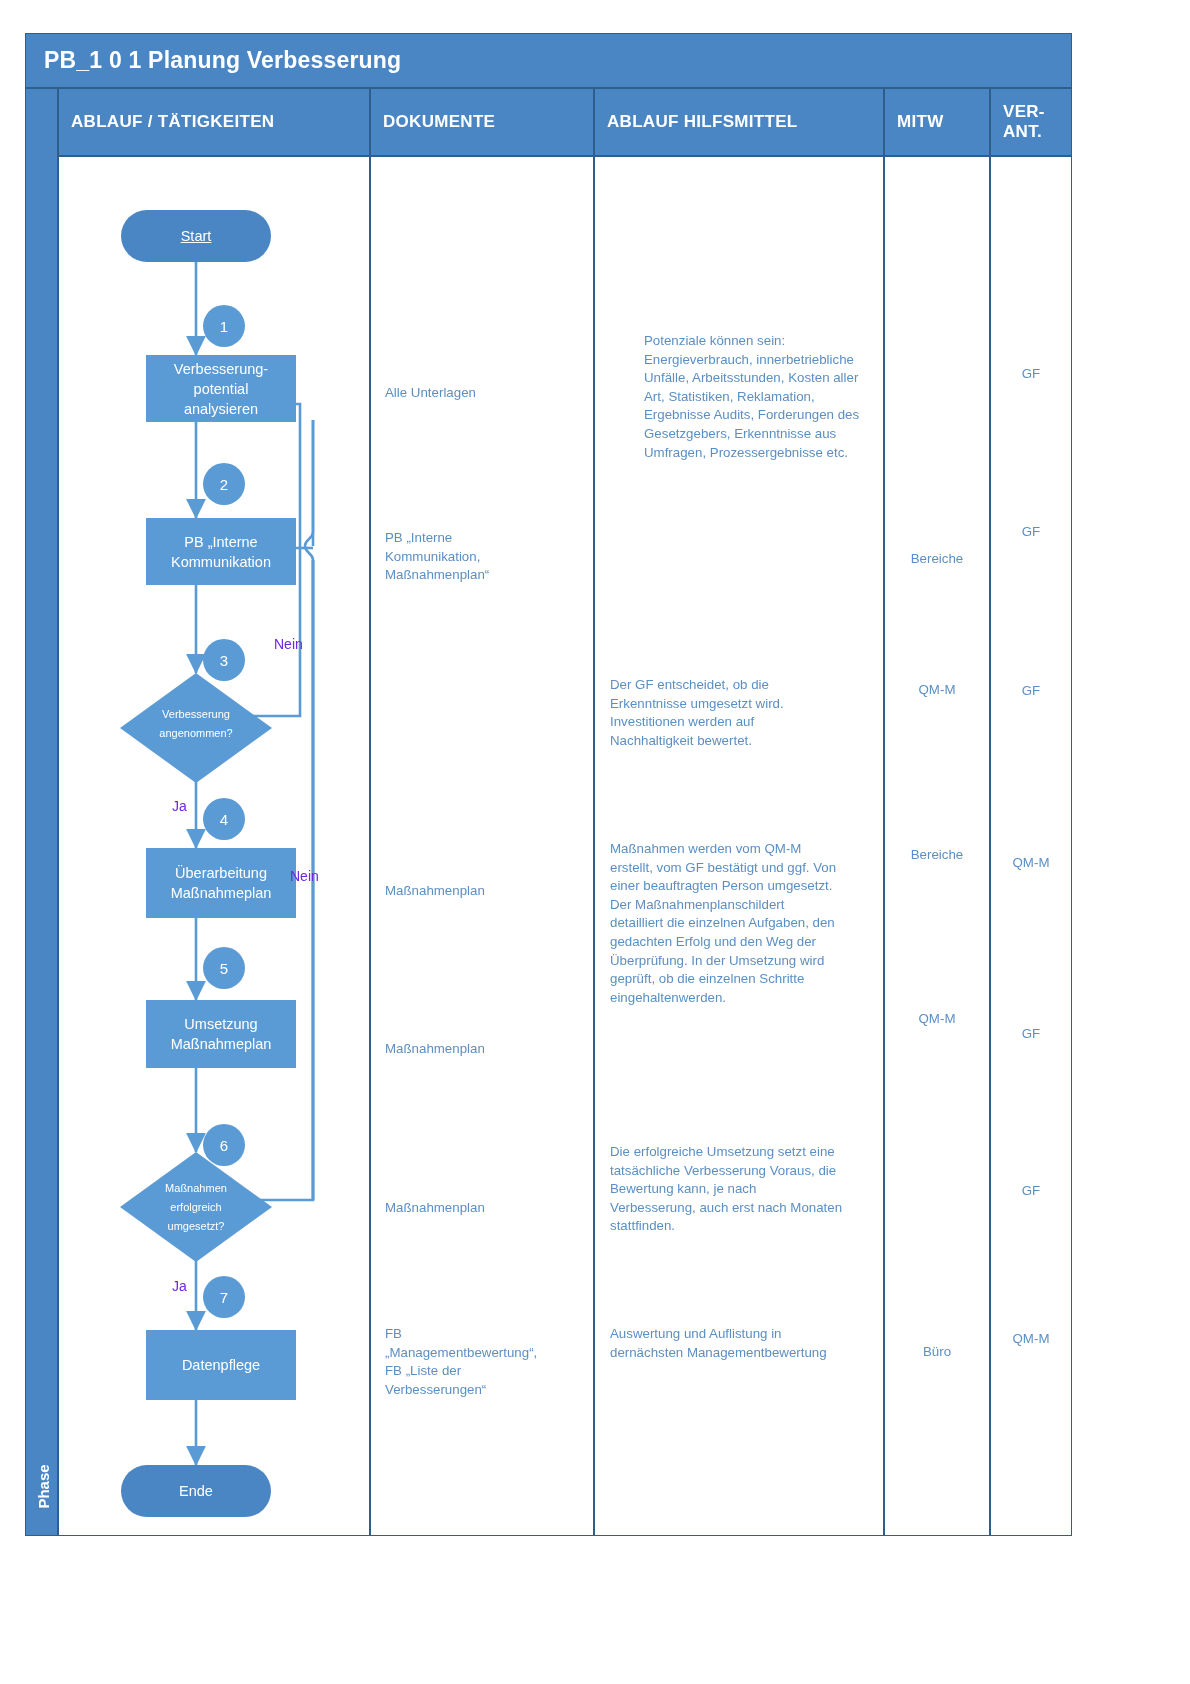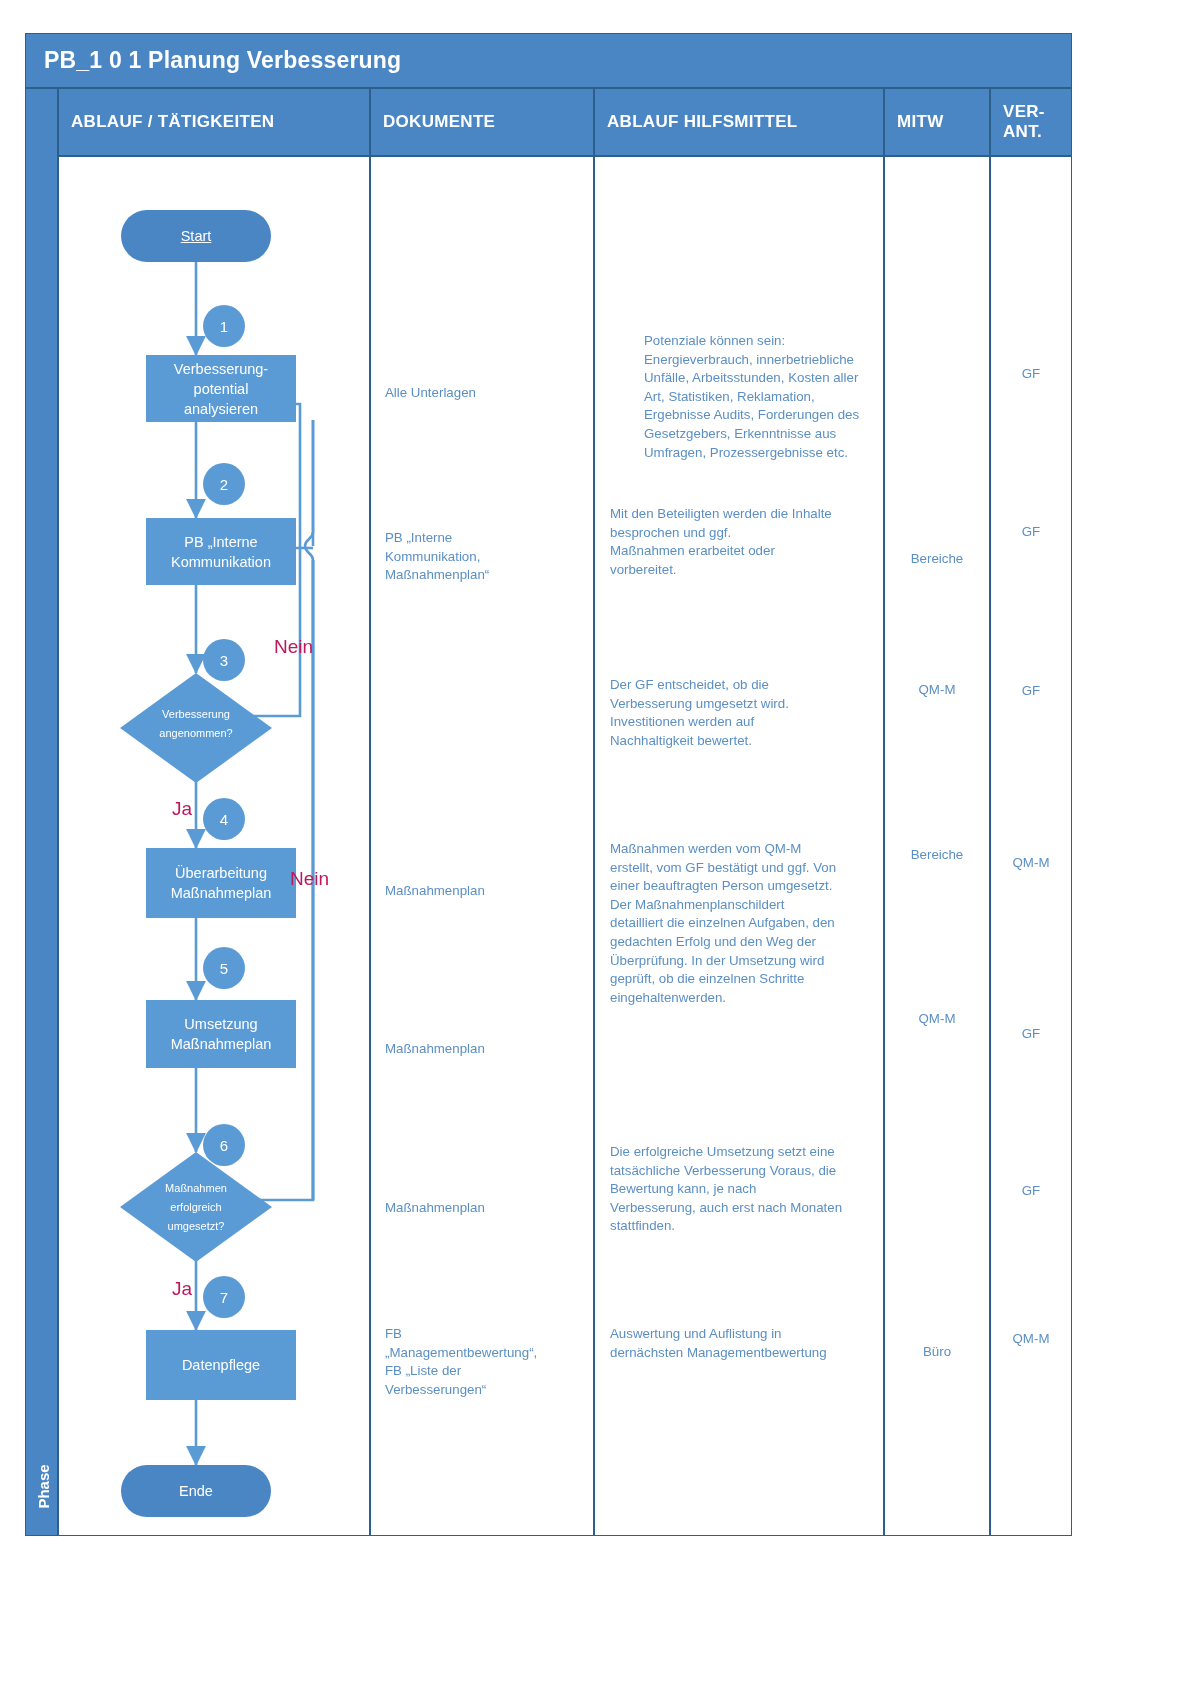--- a/index.html
+++ b/index.html
@@ -48,21 +48,21 @@
   .term{border-radius:40px;background:#4a86c4;}
   .proc{border-radius:0;margin-left:25px;}
   .dia{position:absolute;}
   .dia .lbl{position:absolute;left:0;top:0;width:100%;height:100%;
         display:flex;align-items:center;justify-content:center;
         text-align:center;color:#fff;font-size:11px;line-height:19px;
         white-space:pre-line;}
   .num{position:absolute;width:42px;height:42px;border-radius:50%;
        background:#5b9bd5;color:#fff;display:flex;align-items:center;
        justify-content:center;font-size:15px;}
-  .edgelbl{position:absolute;color:#be185d;font-size:19px;}
+  .edgelbl{position:absolute;color:#6d28d9;font-size:14px;}
 
   svg.wires{position:absolute;left:0;top:0;width:1190px;height:1684px;
             pointer-events:none;}
 </style>
 </head>
 <body>
 
 <div class="page">
 
   <div class="frame"></div>
@@ -188,26 +188,22 @@
 FB „Liste der
 Verbesserungen“</div>
 
   <div class="txt" style="left:610px;top:332px;width:268px;margin-left:34px;">Potenziale können sein:
 Energieverbrauch, innerbetriebliche
 Unfälle, Arbeitsstunden, Kosten aller
 Art, Statistiken, Reklamation,
 Ergebnisse Audits, Forderungen des
 Gesetzgebers, Erkenntnisse aus
 Umfragen, Prozessergebnisse etc.</div>
-  <div class="txt" style="left:610px;top:505px;width:268px;">Mit den Beteiligten werden die Inhalte
-besprochen und ggf.
-Maßnahmen erarbeitet oder
-vorbereitet.</div>
   <div class="txt" style="left:610px;top:676px;width:268px;">Der GF entscheidet, ob die
-Verbesserung umgesetzt wird.
+Erkenntnisse umgesetzt wird.
 Investitionen werden auf
 Nachhaltigkeit bewertet.</div>
   <div class="txt" style="left:610px;top:840px;width:268px;">Maßnahmen werden vom QM-M
 erstellt, vom GF bestätigt und ggf. Von
 einer beauftragten Person umgesetzt.
 Der Maßnahmenplanschildert
 detailliert die einzelnen Aufgaben, den
 gedachten Erfolg und den Weg der
 Überprüfung. In der Umsetzung wird
 geprüft, ob die einzelnen Schritte

